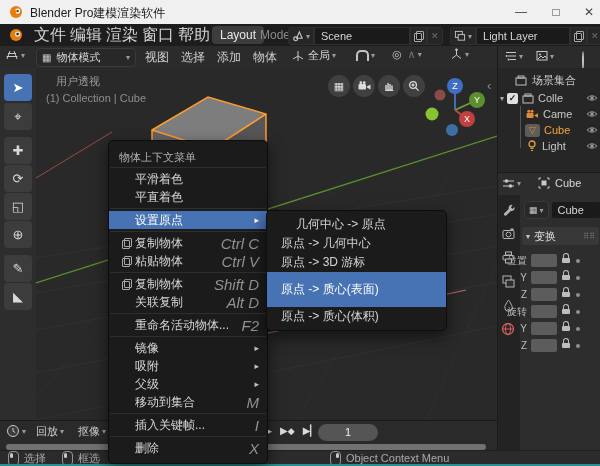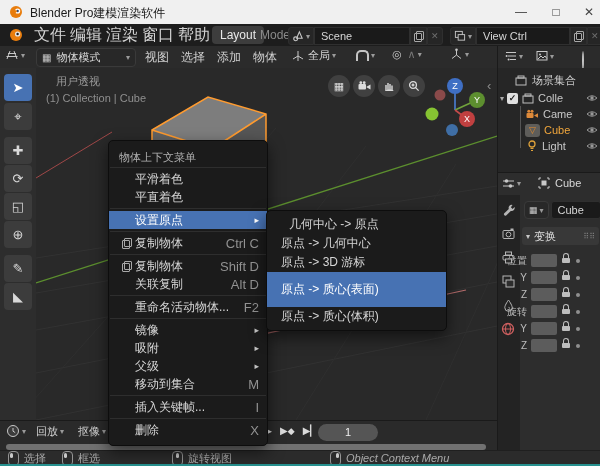--- a/index.html
+++ b/index.html
@@ -36,21 +36,21 @@
           display:flex;align-items:center;justify-content:center;font-size:11px;}
   
   .ctxmenu{background:#1b1b1b;border:1px solid #0d0d0d;border-radius:5px;
            box-shadow:0 6px 16px rgba(0,0,0,.55);padding:8px 0 6px 0;z-index:40;}
   .ctx-title{height:16px;line-height:16px;padding:0 10px;color:#b0b0b0;font-size:11px;}
   .msep{border:none;border-top:1px solid #2e2e2e;margin:2px 1px;height:0;}
   .mrow{height:18px;display:flex;align-items:center;padding:0 8px;font-size:12px;color:#d6d6d6;}
   .mrow.hl{background:#4772b3;color:#fff;}
   .mi-icon{width:18px;display:flex;align-items:center;justify-content:center;}
   .mi-label{flex:1;white-space:nowrap;}
-  .mi-short{color:#929292;font-size:13px;margin-left:0;}
+  .mi-short{color:#929292;font-size:15px;margin-left:0;font-style:italic;}
   .mi-arrow{color:#c2c2c2;font-size:9px;margin-left:6px;}
   .mrow.hl .mi-arrow{color:#fff;}
   .pages{position:relative;width:9px;height:10px;}
   .pages::before,.pages::after{content:"";position:absolute;width:6px;height:7px;border:1px solid #a8a8a8;border-radius:1px;}
   .pages::before{left:0;top:2px;background:#1b1b1b;}
   .pages::after{left:2px;top:0;}
   
   .orow{position:absolute;display:flex;align-items:center;height:16px;font-size:11px;color:#c8c8c8;}
   .eye{margin-left:auto;}
   .cb{width:11px;height:11px;background:#e0e0e0;border-radius:2px;color:#222;font-size:9px;
@@ -122,21 +122,21 @@
     </div>
 
     <div class="abs flex" style="left:450px;top:3px;">
       <div class="idbtn" style="border-radius:3px 0 0 3px;">
         <svg width="12" height="12" viewBox="0 0 13 13">
           <rect x="1.5" y="1.5" width="7.5" height="6.5" fill="none" stroke="#c8c8c8"></rect>
             <rect x="4.5" y="5" width="7" height="6" fill="#262626" stroke="#c8c8c8"></rect>
         </svg>
         <span class="caret">▾</span>
       </div>
-      <span class="idfield" style="width:80px;border-radius:0;">View Ctrl</span>
+      <span class="idfield" style="width:80px;border-radius:0;">Light Layer</span>
       <div class="idbtn">
           <span class="pages"></span>
         </div>
       <div class="idbtn" style="border-radius:0 3px 3px 0;color:#6e6e6e;font-size:9px;">✕</div>
     </div>
   </div>
 
   <div class="abs hdr" style="left:0;top:46px;width:497px;height:22px;">
     <div class="abs flex" style="left:5px;top:2px;">
       <svg width="14" height="14" viewBox="0 0 14 14">
@@ -498,21 +498,21 @@
           <i></i>
         </span>
       <span class="sb-label">框选</span>
     </div>
     <div class="abs flex" style="left:172px;top:0;height:14px;">
       <span class="mouse m">
           <i></i>
         </span>
       <span class="sb-label">旋转视图</span>
     </div>
-    <div class="abs flex" style="left:330px;top:0;height:14px;font-style:italic;">
+    <div class="abs flex" style="left:330px;top:0;height:14px;">
       <span class="mouse r">
           <i></i>
         </span>
       <span class="sb-label">Object Context Menu</span>
     </div>
   </div>
   <div class="abs" style="left:0;top:464px;width:600px;height:2px;background:#27918f;"></div>
 
   <div class="abs ctxmenu" style="left:108px;top:140px;width:160px;box-sizing:border-box;">
     <div class="ctx-title">物体上下文菜单</div>
@@ -532,25 +532,32 @@
         <span class="mi-arrow">▸</span>
       </div>
     <hr class="msep">
     <div class="mrow">
         <span class="mi-icon">
           <span class="pages"></span>
         </span>
         <span class="mi-label">复制物体</span>
         <span class="mi-short">Ctrl C</span>
       </div>
-    <hr class="msep">
     <div class="mrow">
         <span class="mi-icon">
           <span class="pages"></span>
         </span>
+        <span class="mi-label">粘贴物体</span>
+        <span class="mi-short">Ctrl V</span>
+      </div>
+    <hr class="msep">
+    <div class="mrow">
+        <span class="mi-icon">
+          <span class="pages"></span>
+        </span>
         <span class="mi-label">复制物体</span>
         <span class="mi-short">Shift D</span>
       </div>
     <div class="mrow">
         <span class="mi-icon"></span>
         <span class="mi-label">关联复制</span>
         <span class="mi-short">Alt D</span>
       </div>
     <hr class="msep">
     <div class="mrow">
@@ -588,21 +595,21 @@
     <hr class="msep">
     <div class="mrow">
         <span class="mi-icon"></span>
         <span class="mi-label">删除</span>
         <span class="mi-short">X</span>
       </div>
   </div>
 
   <div class="abs ctxmenu" style="left:266px;top:210px;width:181px;padding:4px 0;box-sizing:border-box;z-index:41;">
     <div class="mrow" style="height:19px;">
-        <span class="mi-label" style="margin-left:14px;">几何中心 -&gt; 原点</span>
+        <span class="mi-label" style="margin-left:21px;">几何中心 -&gt; 原点</span>
       </div>
     <div class="mrow" style="height:19px;">
         <span class="mi-label" style="margin-left:6px;">原点 -&gt; 几何中心</span>
       </div>
     <div class="mrow" style="height:19px;">
         <span class="mi-label" style="margin-left:6px;">原点 -&gt; 3D 游标</span>
       </div>
     <div class="mrow hl" style="height:35px;">
         <span class="mi-label" style="margin-left:6px;">原点 -&gt; 质心(表面)</span>
       </div>

